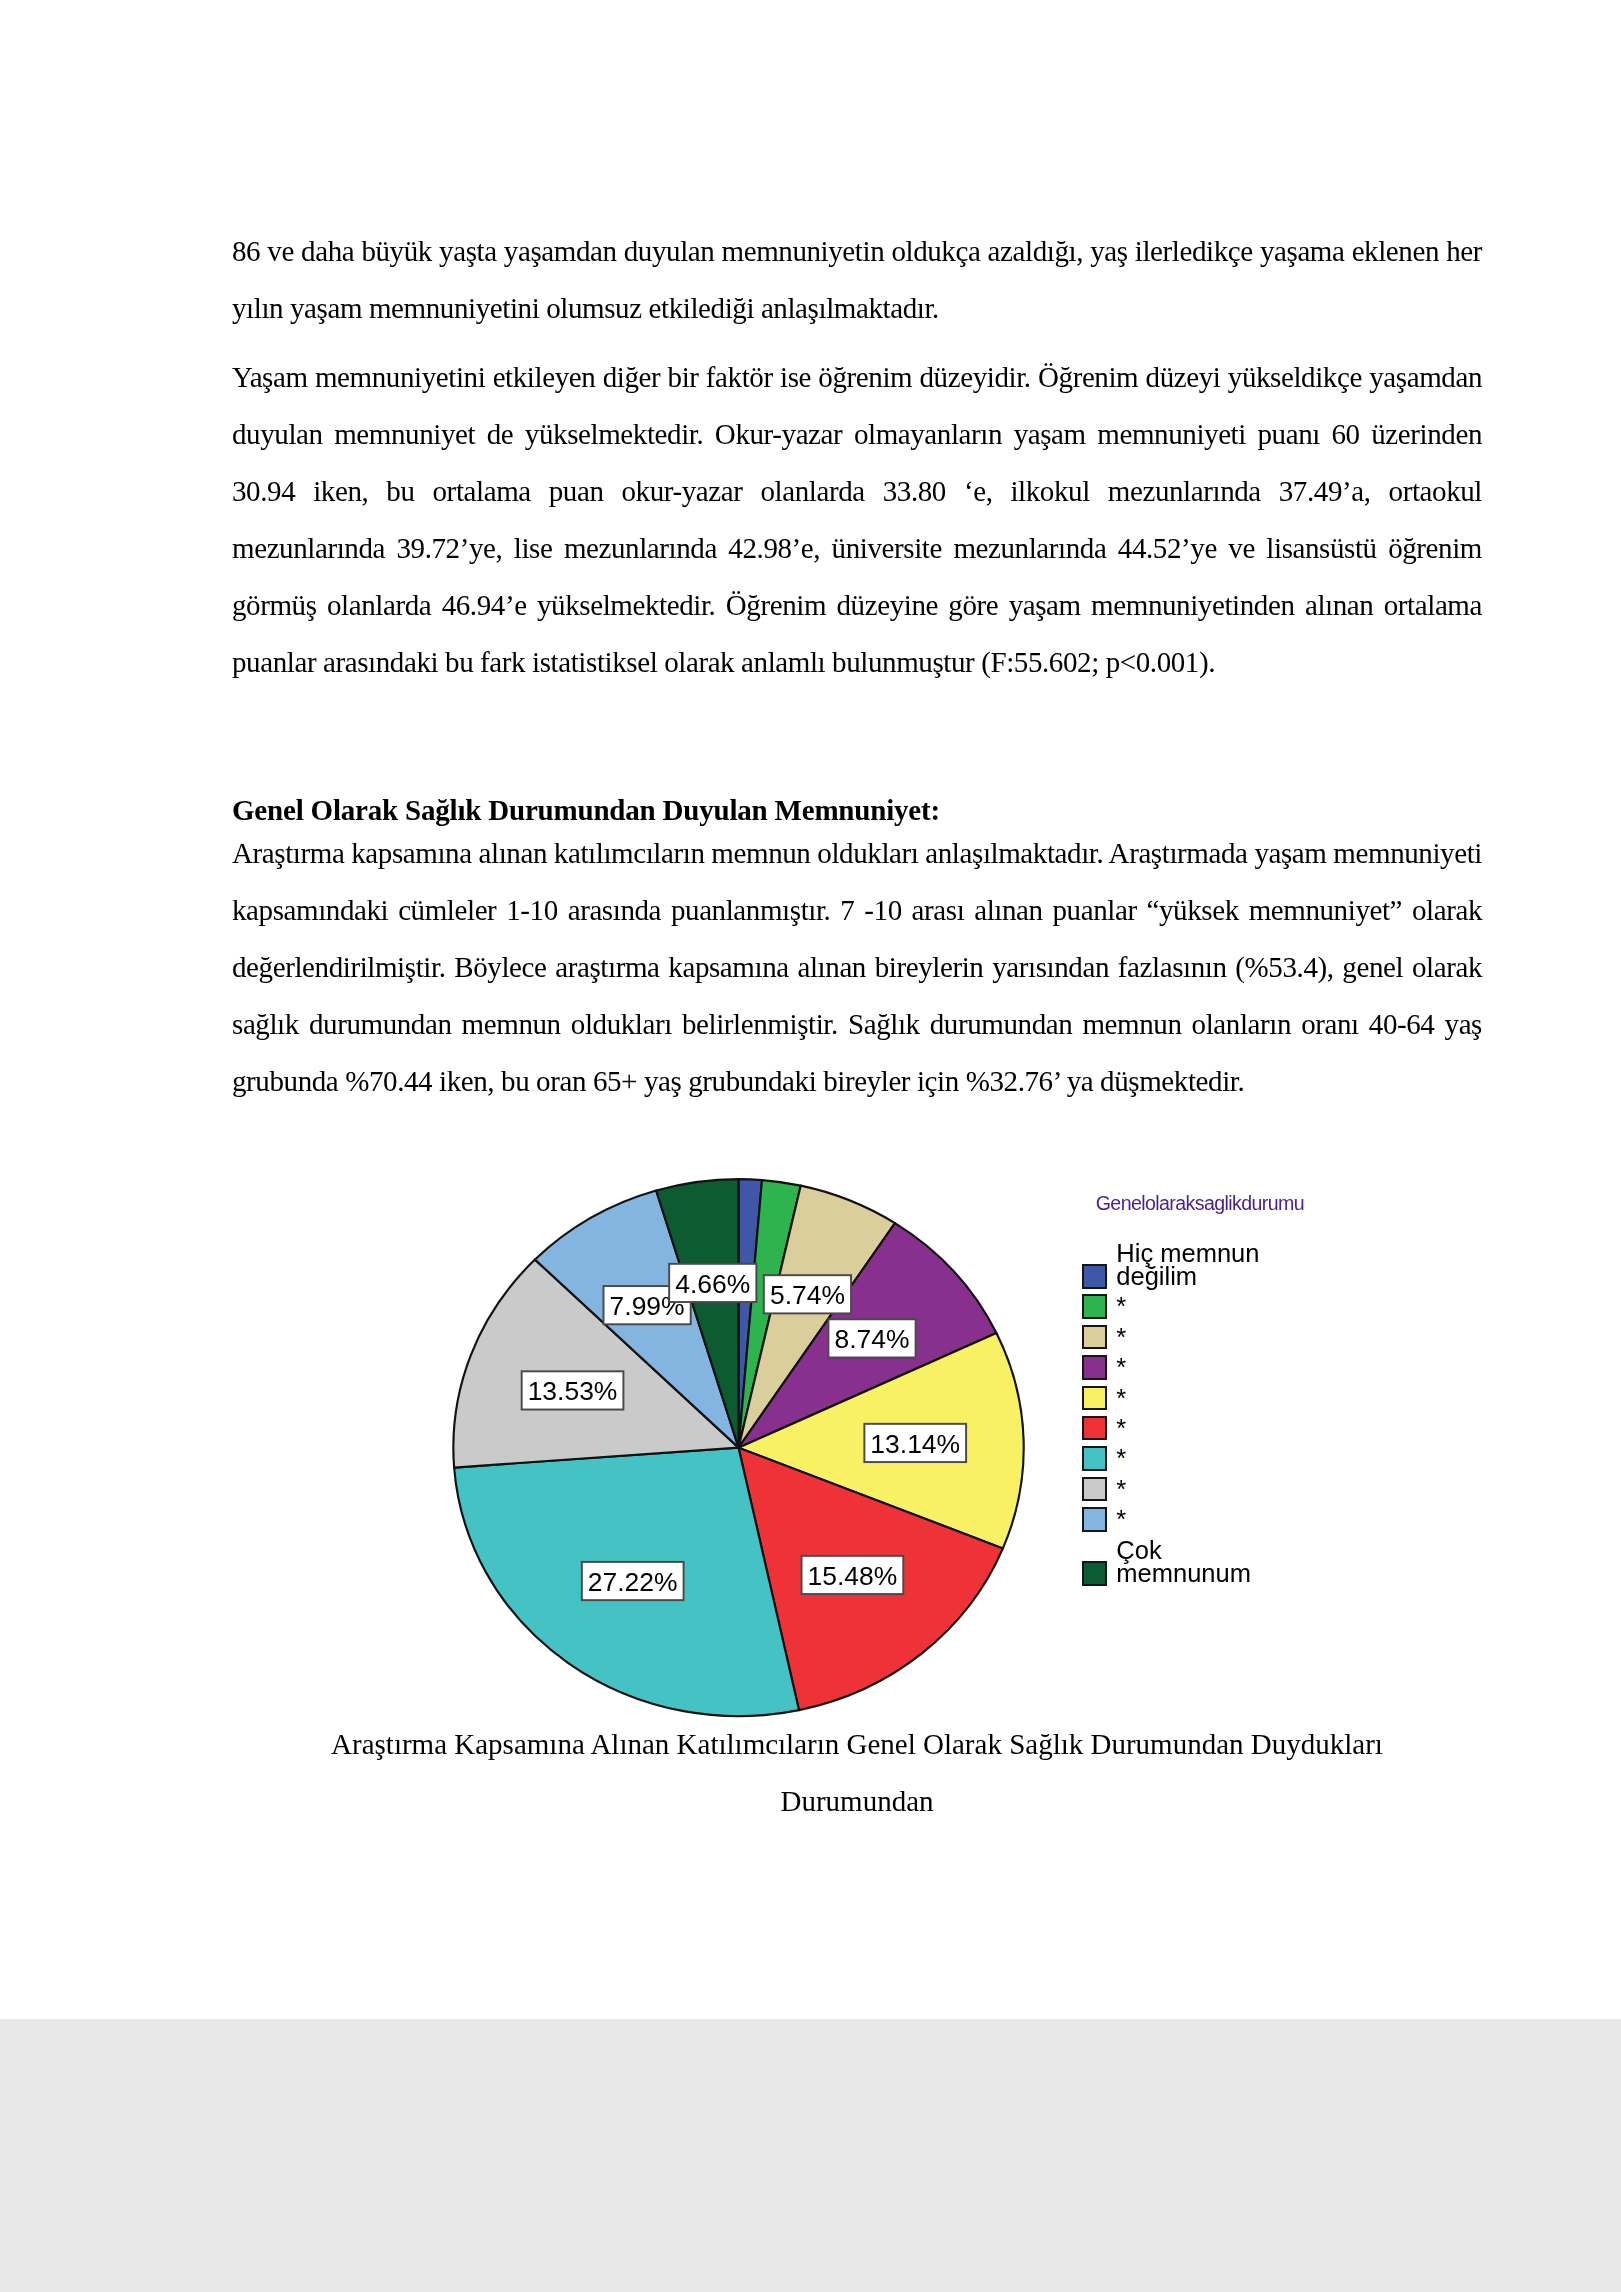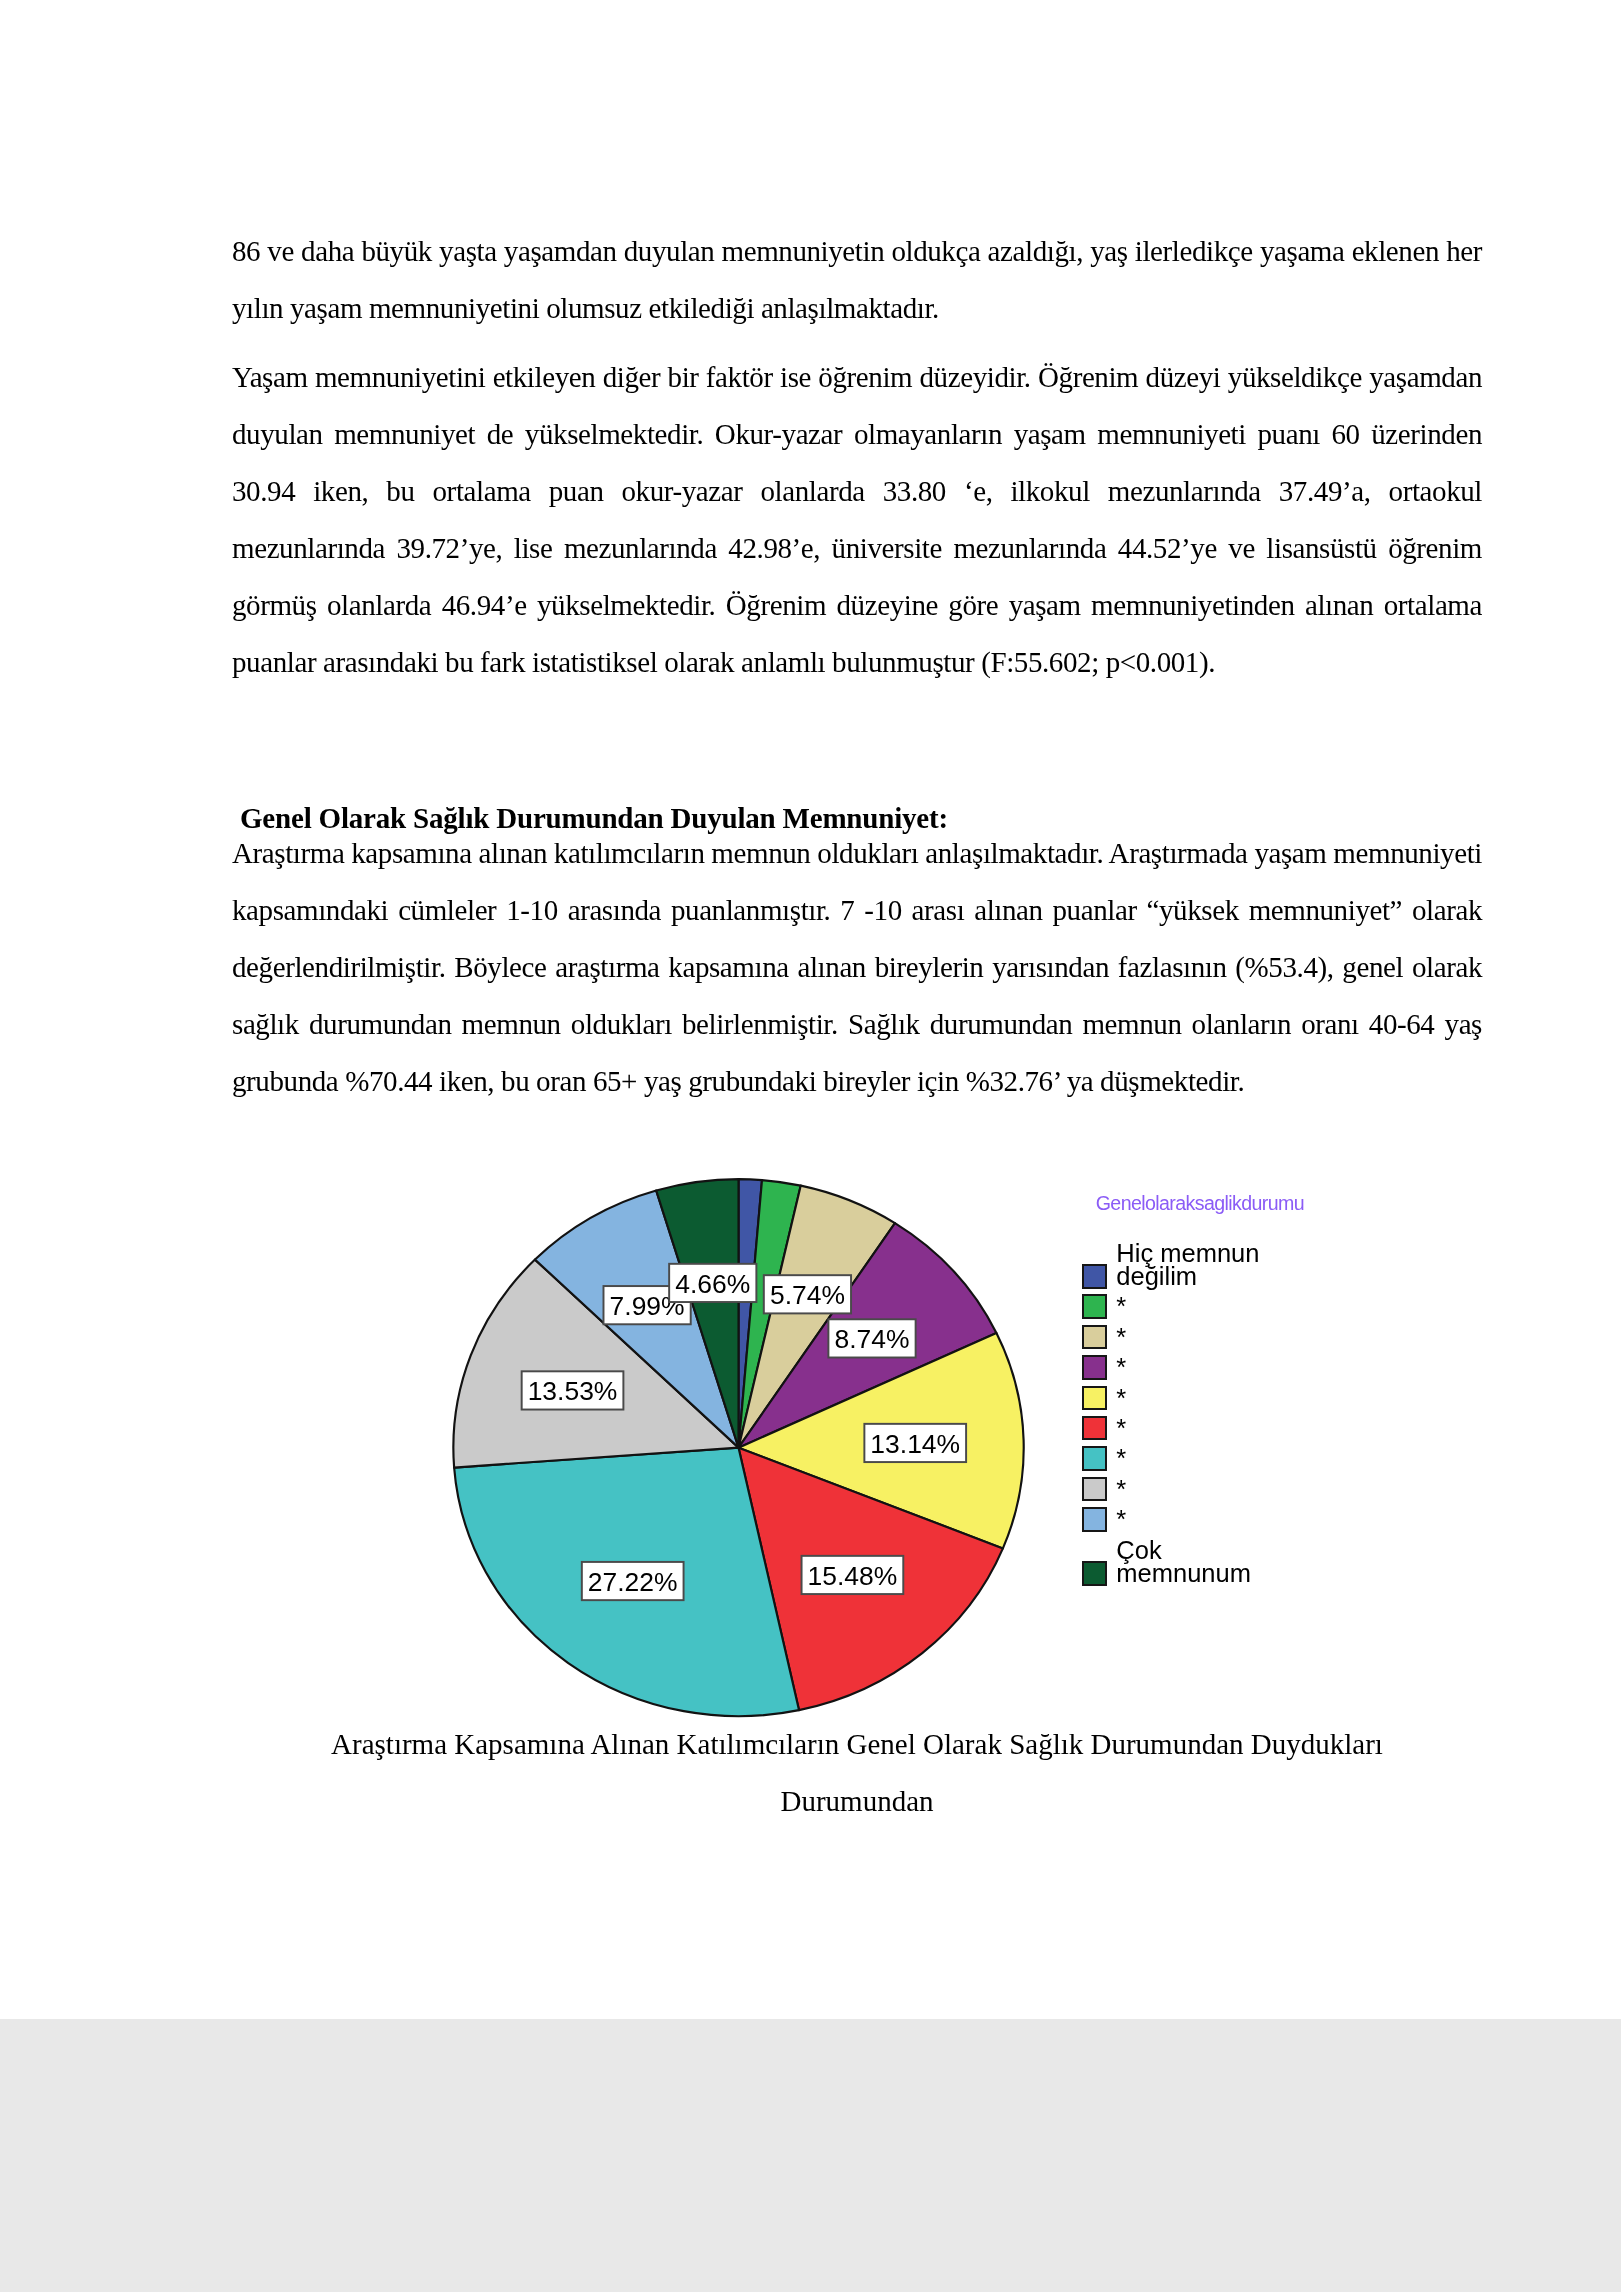--- a/index.html
+++ b/index.html
@@ -1,25 +1,25 @@
 <!DOCTYPE html>
 <html><head>
 <meta charset="utf-8">
 <style>
   html,body{margin:0;padding:0;background:#e8e8e8;}
   .page{position:relative;width:1621px;height:2019px;background:#ffffff;margin:0 auto;
         font-family:"Liberation Serif",serif;color:#000;overflow:hidden;}
   .body-text{position:absolute;left:232px;width:1250px;margin:0;
              font-size:29px;line-height:57px;text-align:justify;letter-spacing:-0.4px;}
-  .heading{position:absolute;left:232px;width:1250px;margin:8px;
+  .heading{position:absolute;left:232px;width:1250px;margin:0;
            font-size:29px;line-height:57px;font-weight:bold;letter-spacing:-0.2px;}
   .chart-svg{position:absolute;left:412px;top:1137px;}
   .legend{position:absolute;left:1082px;top:1192px;width:323px;
           font-family:"Liberation Sans",sans-serif;}
-  .legend-title{font-size:19.6px;color:#8b5cf6;letter-spacing:-0.6px;margin:0 0 25.5px 13.7px;}
+  .legend-title{font-size:19.6px;color:#4c1d95;letter-spacing:-0.6px;margin:0 0 25.5px 13.7px;}
   .legend-row{display:flex;align-items:flex-end;margin-bottom:5.9px;}
   .legend-swatch{flex:0 0 auto;width:24.5px;height:24.5px;box-sizing:border-box;
                  border:2.9px solid #161616;margin-right:9.8px;}
   .legend-label{font-size:25.5px;line-height:23.5px;max-width:176px;color:#000;padding-top:1px;}
   .caption{position:absolute;left:232px;width:1250px;top:1716px;text-align:center;
            font-size:29px;line-height:57px;}
   .page-number{position:absolute;right:157px;top:2122px;
                font-family:"Liberation Sans",sans-serif;font-size:29px;}
 </style>
 </head>

